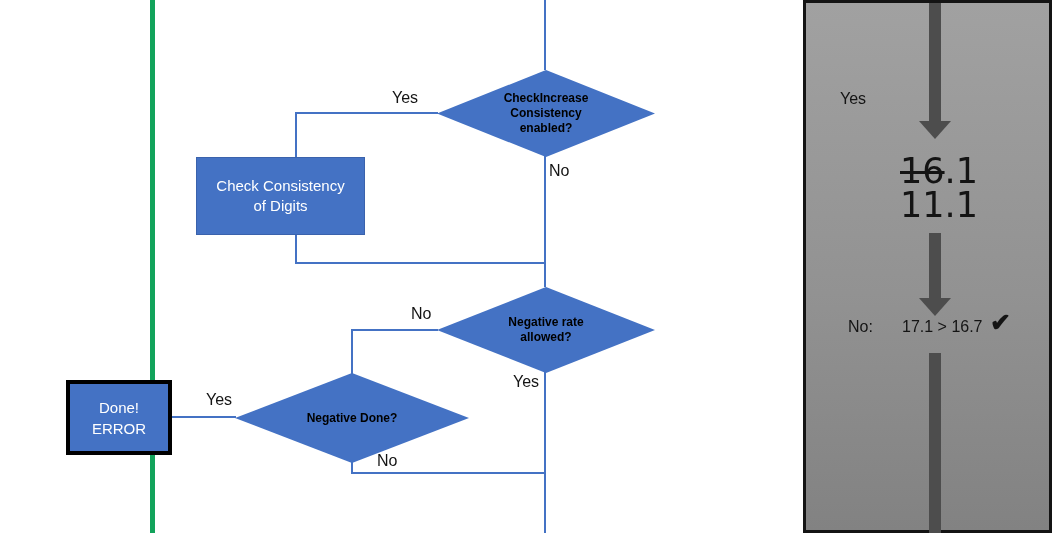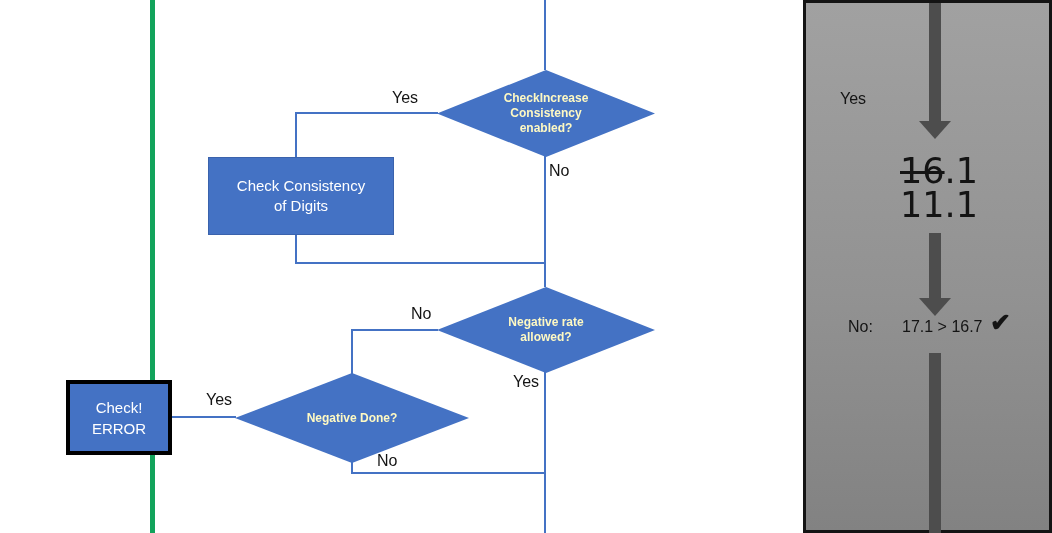--- a/index.html
+++ b/index.html
@@ -6,21 +6,21 @@
   #canvas{
     position:relative;width:1052px;height:533px;background:#ffffff;
     overflow:hidden;font-family:"Liberation Sans",sans-serif;color:#111;
   }
   .vgreen{position:absolute;left:150px;top:0;width:5px;height:533px;background:#12a35b;}
   .cline{position:absolute;background:#4472c4;}
   .diamond{
     position:absolute;background:#4472c4;
     clip-path:polygon(50% 0,100% 50%,50% 100%,0 50%);
     display:flex;align-items:center;justify-content:center;
-    text-align:center;color:#fef9c3;font-weight:700;font-size:12px;line-height:15px;
+    text-align:center;color:#000000;font-weight:700;font-size:12px;line-height:15px;
   }
   .proc{
     position:absolute;background:#4472c4;border:1px solid #3a62ac;
     display:flex;align-items:center;justify-content:center;text-align:center;
     color:#fff;font-size:15px;line-height:20px;box-sizing:border-box;
   }
   .terminal{
     position:absolute;background:#4472c4;border:4px solid #000;
     display:flex;align-items:center;justify-content:center;text-align:center;
     color:#fff;font-size:15px;line-height:21px;box-sizing:border-box;white-space:pre-line;
@@ -62,34 +62,34 @@
   <div class="cline" style="left:351px;top:329px;width:2px;height:45px"></div>
   <div class="cline" style="left:172px;top:416px;width:64px;height:2px"></div>
   <div class="cline" style="left:351px;top:461px;width:2px;height:13px"></div>
   <div class="cline" style="left:351px;top:472px;width:194px;height:2px"></div>
   <div class="cline" style="left:544px;top:372px;width:2px;height:161px"></div>
 
   <div class="diamond" style="left:437px;top:70px;width:218px;height:87px">
     <span style="width:104px">CheckIncrease Consistency enabled?</span>
   </div>
 
-  <div class="proc" style="left:208px;top:157px;width:186px;height:78px">
+  <div class="proc" style="left:196px;top:157px;width:169px;height:78px">
     <span style="width:140px">Check Consistency of Digits</span>
   </div>
 
   <div class="diamond" style="left:437px;top:287px;width:218px;height:86px">
     <span style="width:96px">Negative rate allowed?</span>
   </div>
 
   <div class="diamond" style="left:235px;top:373px;width:234px;height:90px">
     <span style="width:120px">Negative Done?</span>
   </div>
 
   <div class="terminal" style="left:66px;top:380px;width:106px;height:75px">
-    <span>Check!
+    <span>Done!
 ERROR</span>
   </div>
 
   <span class="lbl" style="left:392px;top:89px">Yes</span>
   <span class="lbl" style="left:549px;top:162px">No</span>
   <span class="lbl" style="left:411px;top:305px">No</span>
   <span class="lbl" style="left:513px;top:373px">Yes</span>
   <span class="lbl" style="left:206px;top:391px">Yes</span>
   <span class="lbl" style="left:377px;top:452px">No</span>
 

